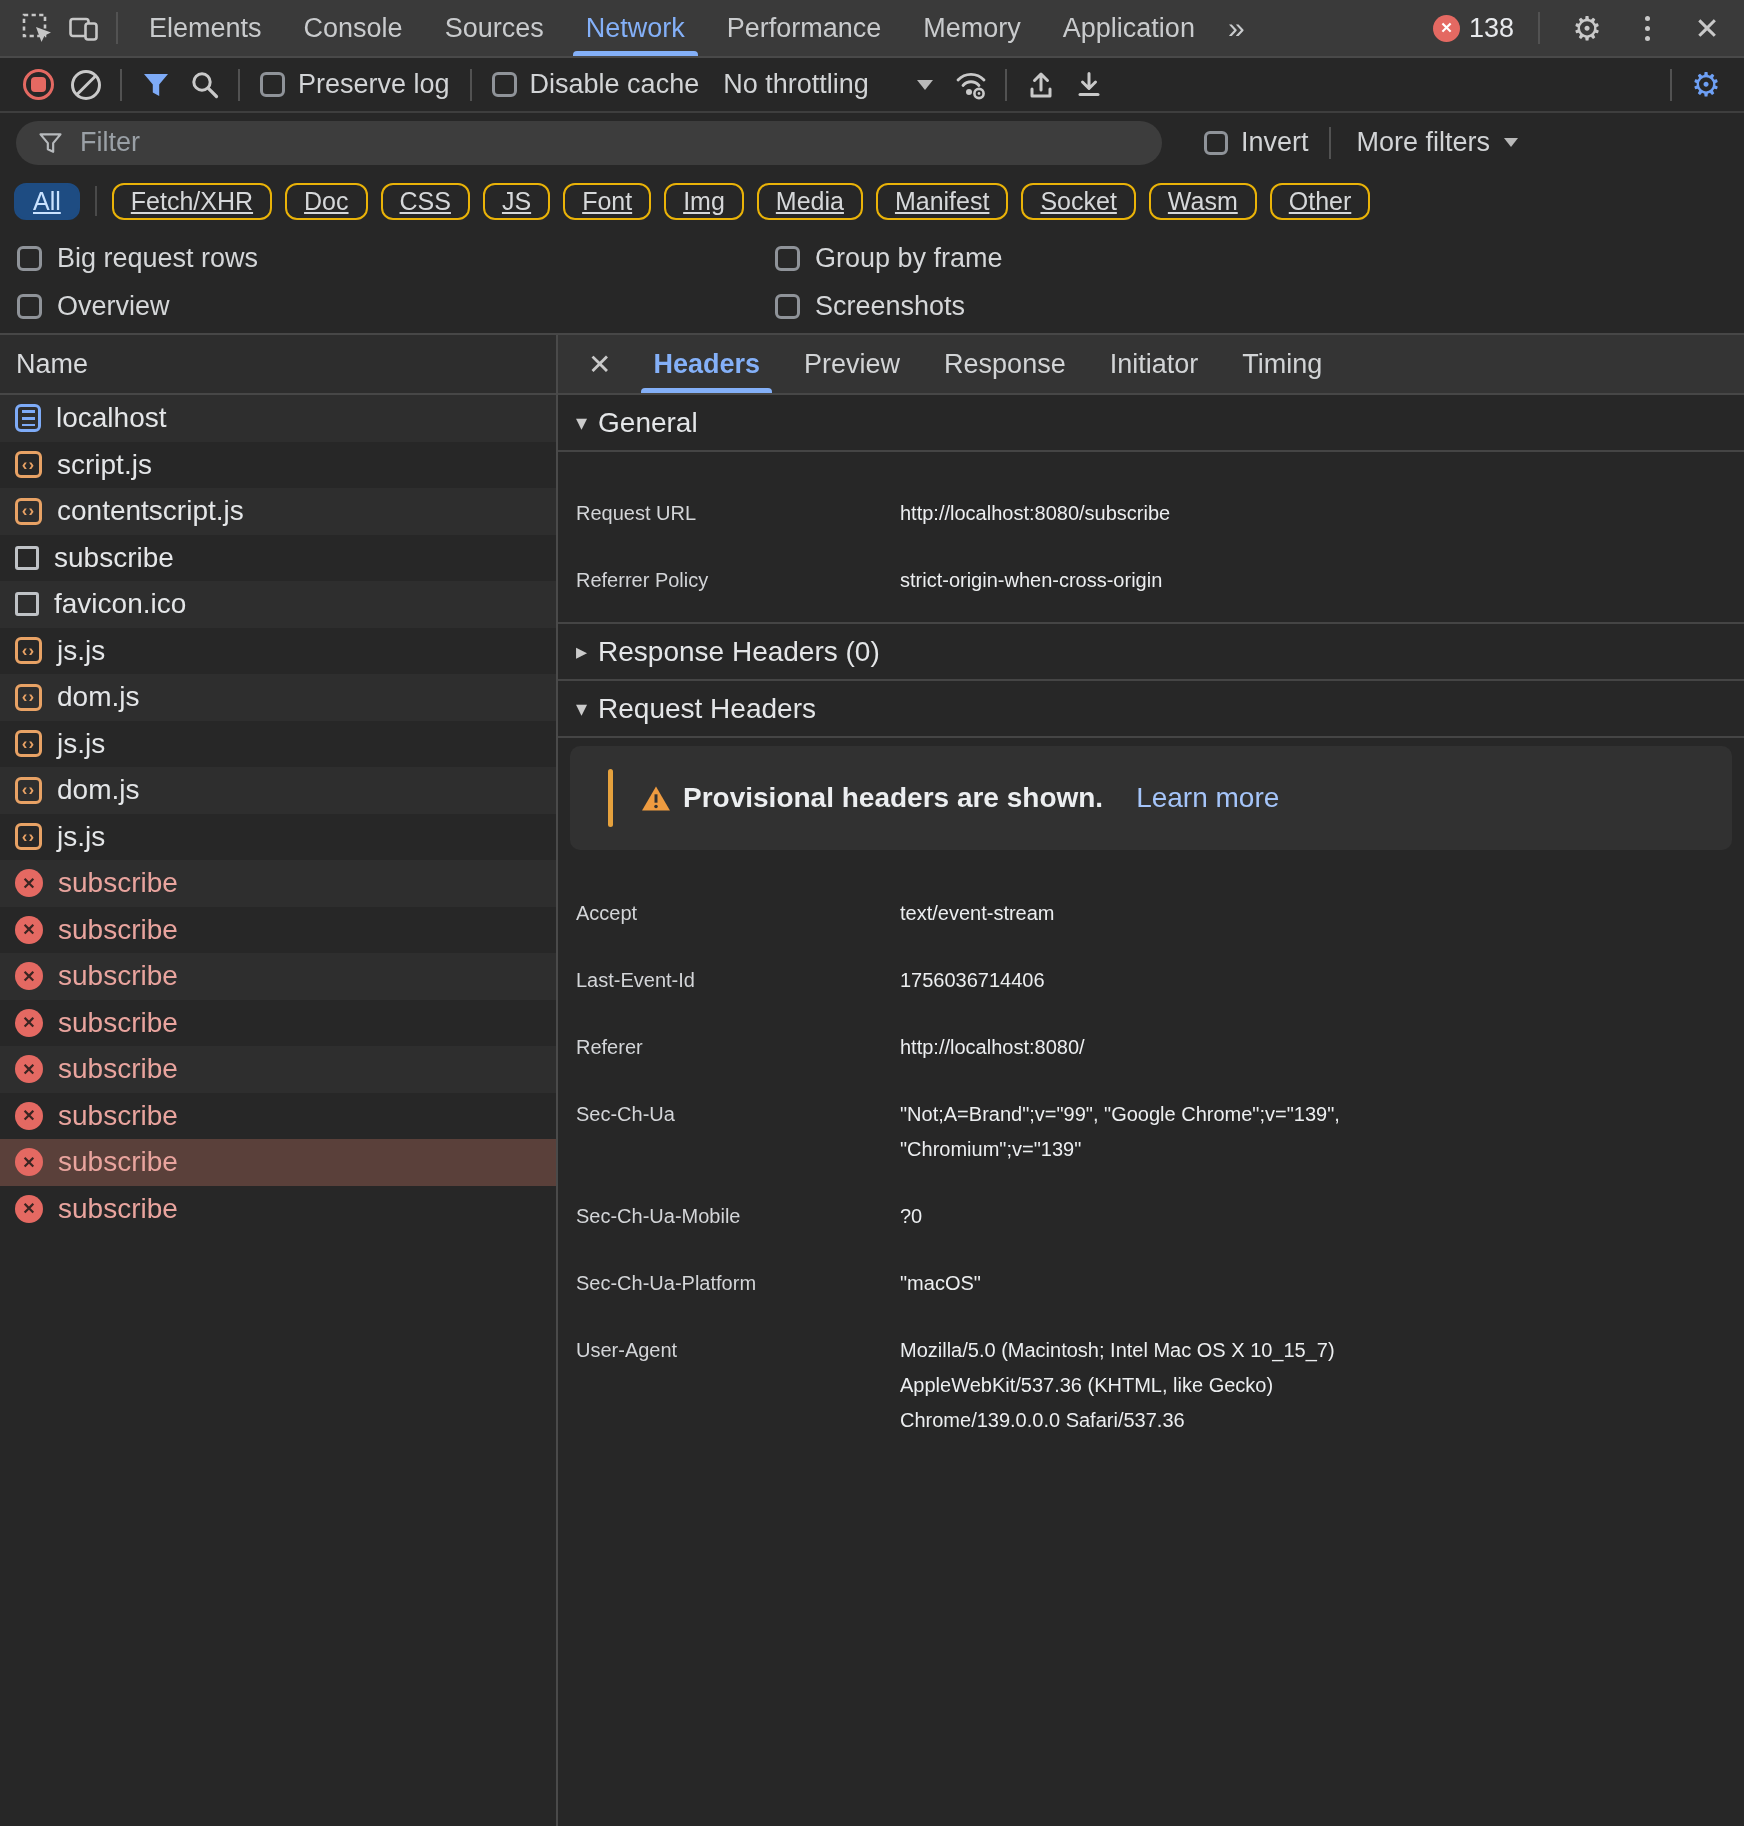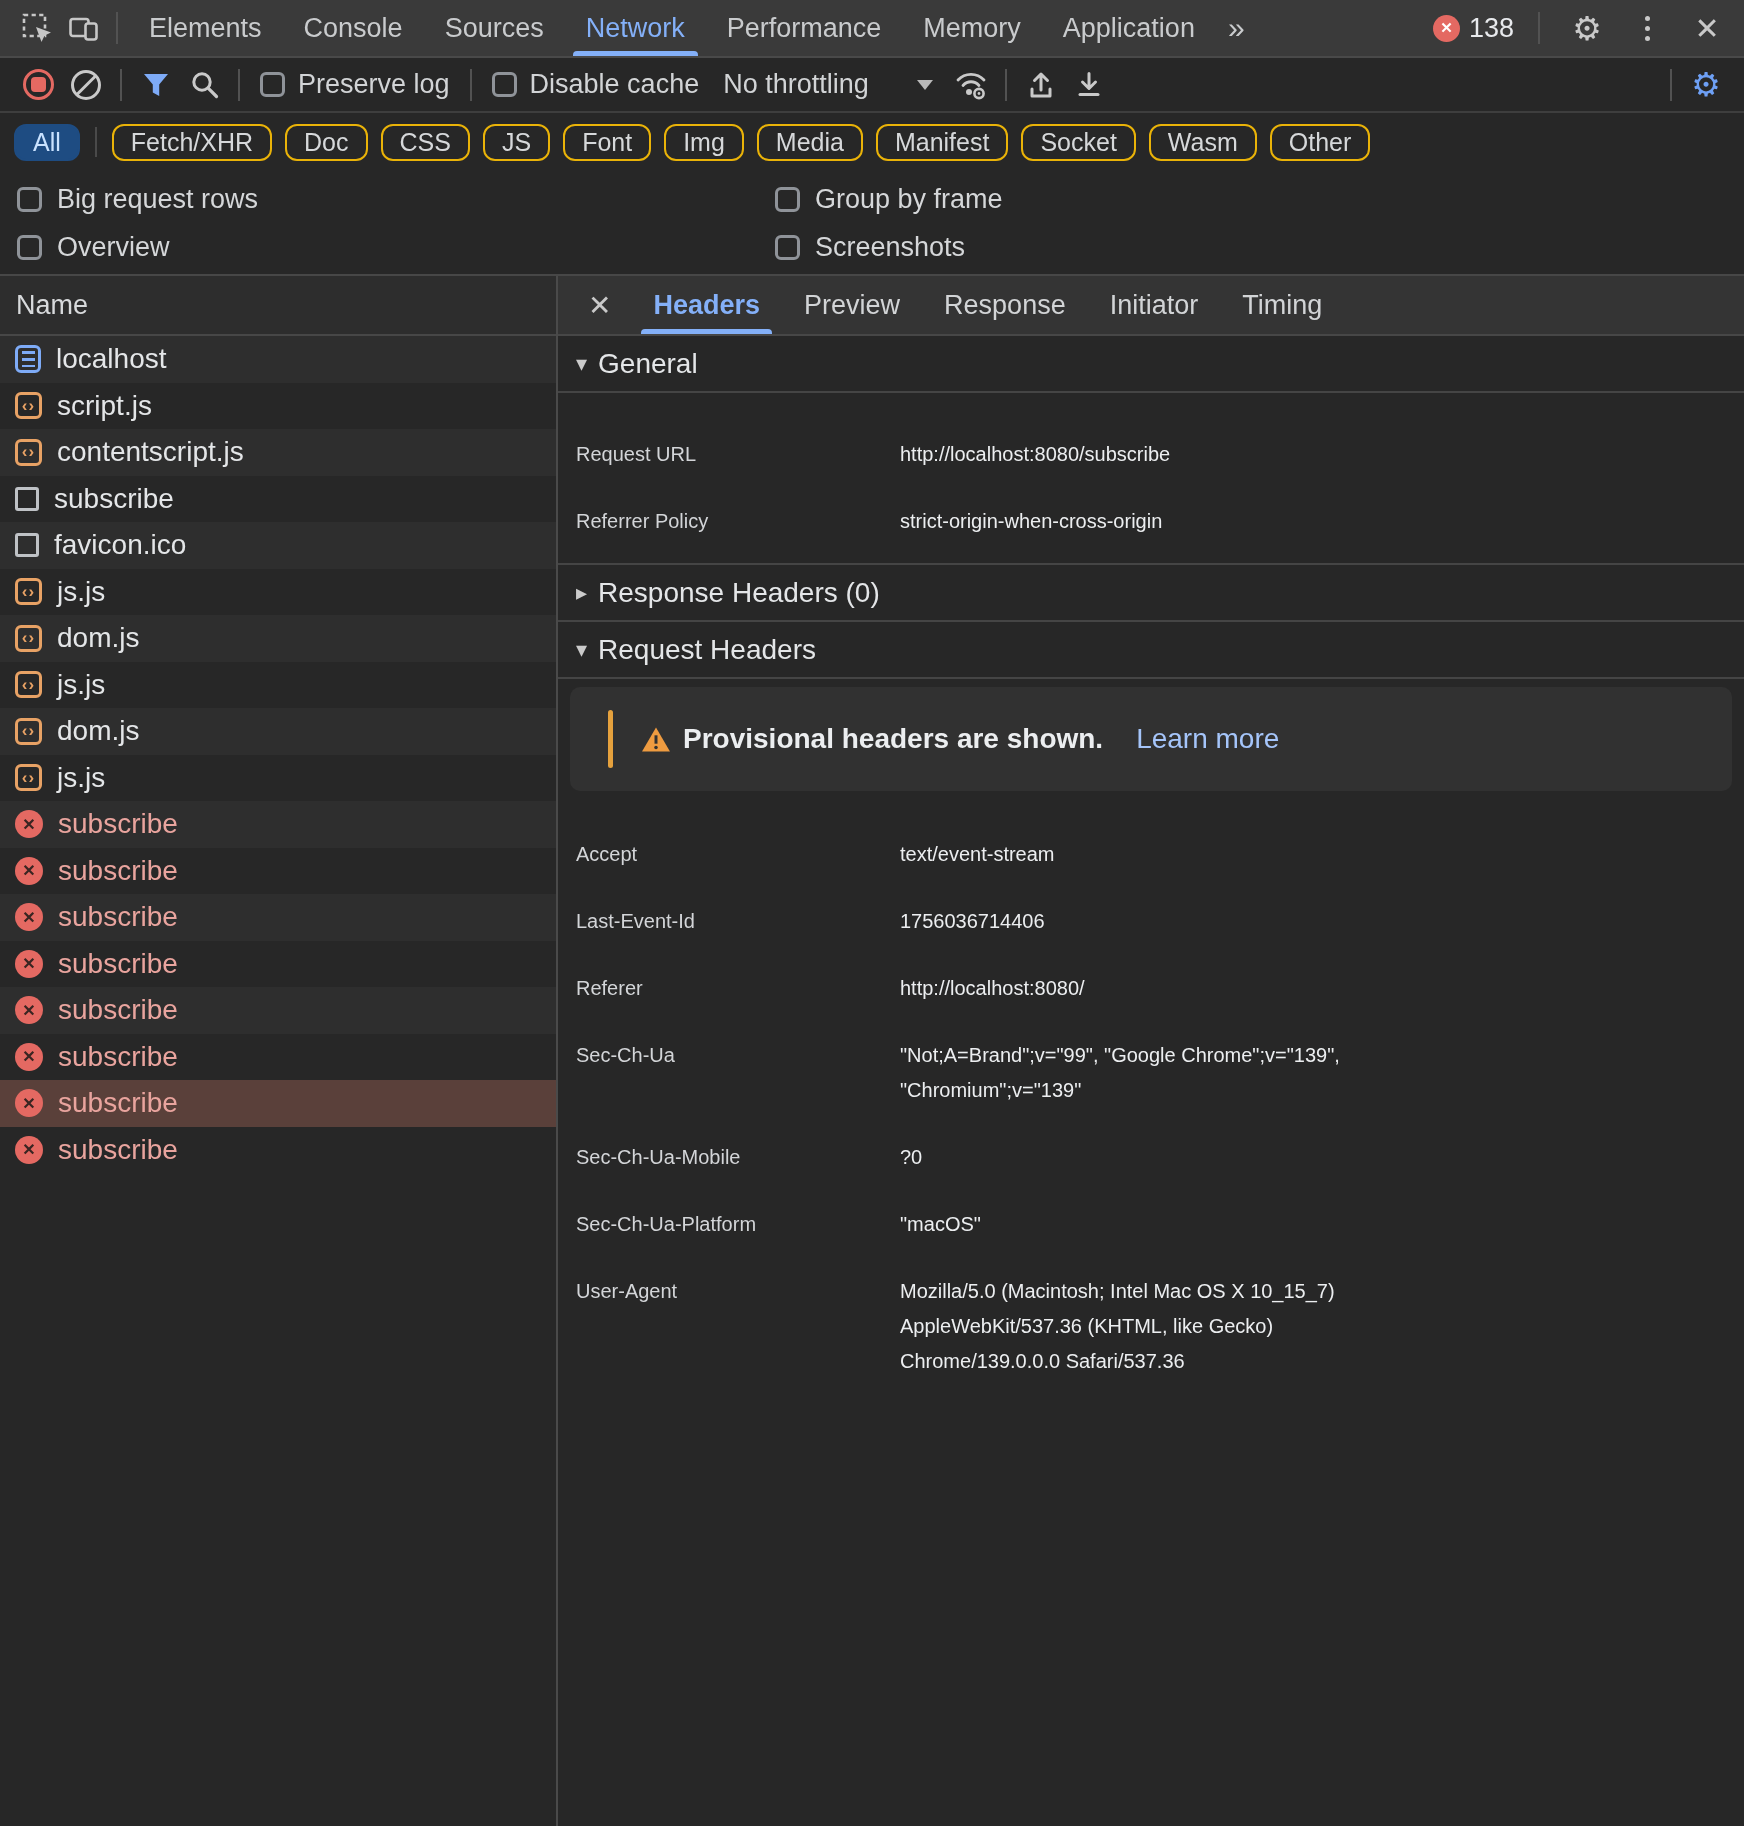--- a/index.html
+++ b/index.html
@@ -53,21 +53,21 @@
   .filter-input input { width:100%; height:100%; background:#3d3d3d; border:none; outline:none;
     border-radius:22px; color:#e8eaed; font-size:27px; font-family:inherit; padding:0 20px 0 64px; }
   .filter-input input::placeholder { color:#9aa0a6; }
   .f-funnel { position:absolute; left:22px; top:10px; }
   .invert { margin-left:32px; }
   .invert .cb { width:24px; height:24px; }
   .morefilters { display:flex; align-items:center; font-size:27px; color:#d2d4d6; padding:0 16px; }
   
   .chipsbar { height:58px; display:flex; align-items:center; padding:0 14px; gap:13px; }
   .chip { height:37px; display:flex; align-items:center; padding:0 17px; border:2px solid #eab308;
-    border-radius:12px; font-size:25px; color:#d6d8da; flex:none; }
+    border-radius:12px; font-size:25px; color:#d6d8da; flex:none;text-decoration:underline; }
   .chip.selected { background:#1e4c82; border-color:#1e4c82; color:#c9e2ff; }
   .chip-sep { width:2px; height:30px; background:#4a4a4a; margin:0 2px; }
   
   .options { height:105px; border-bottom:2px solid #474747; padding:4px 0; }
   .opt-row { height:48px; display:flex; align-items:center; }
   .opt { display:flex; align-items:center; gap:15px; font-size:27px; color:#d5d7d9; padding-left:17px; }
   .opt.col1 { width:758px; flex:none; }
   
   .main { display:flex; height:1721px; }
   .left { width:558px; flex:none; border-right:2px solid #4a4a4a; display:flex; flex-direction:column; background:#272727; }
@@ -239,20 +239,39 @@
         </svg>
       </span>
     </div>
     <div class="spacer"></div>
     <div class="vsep"></div>
     <div class="tool">
       <span class="gear-glyph blue">⚙</span>
     </div>
   </div>
 
+  <div class="filterbar">
+    <div class="filter-input">
+      <span class="f-funnel">
+        <svg width="25" height="25" viewBox="0 0 30 30">
+          <path d="M3 4 H27 L18.2 14.5 V25 L11.8 22 V14.5 Z" fill="none" stroke="#b7babd" stroke-width="2.6" stroke-linejoin="round"></path>
+        </svg>
+      </span>
+      <input type="text" placeholder="Filter" style="">
+    </div>
+    <div class="check-group invert">
+      <span class="cb"></span>
+      <span>Invert</span>
+    </div>
+    <div class="vsep"></div>
+    <div class="morefilters">
+      <span>More filters</span>
+      <span class="caret sm"></span>
+    </div>
+  </div>
 
   <div class="chipsbar">
     <div class="chip selected">All</div>
     <div class="chip-sep"></div>
     <div class="chip">Fetch/XHR</div>
     <div class="chip">Doc</div>
     <div class="chip">CSS</div>
     <div class="chip">JS</div>
     <div class="chip">Font</div>
     <div class="chip">Img</div>

